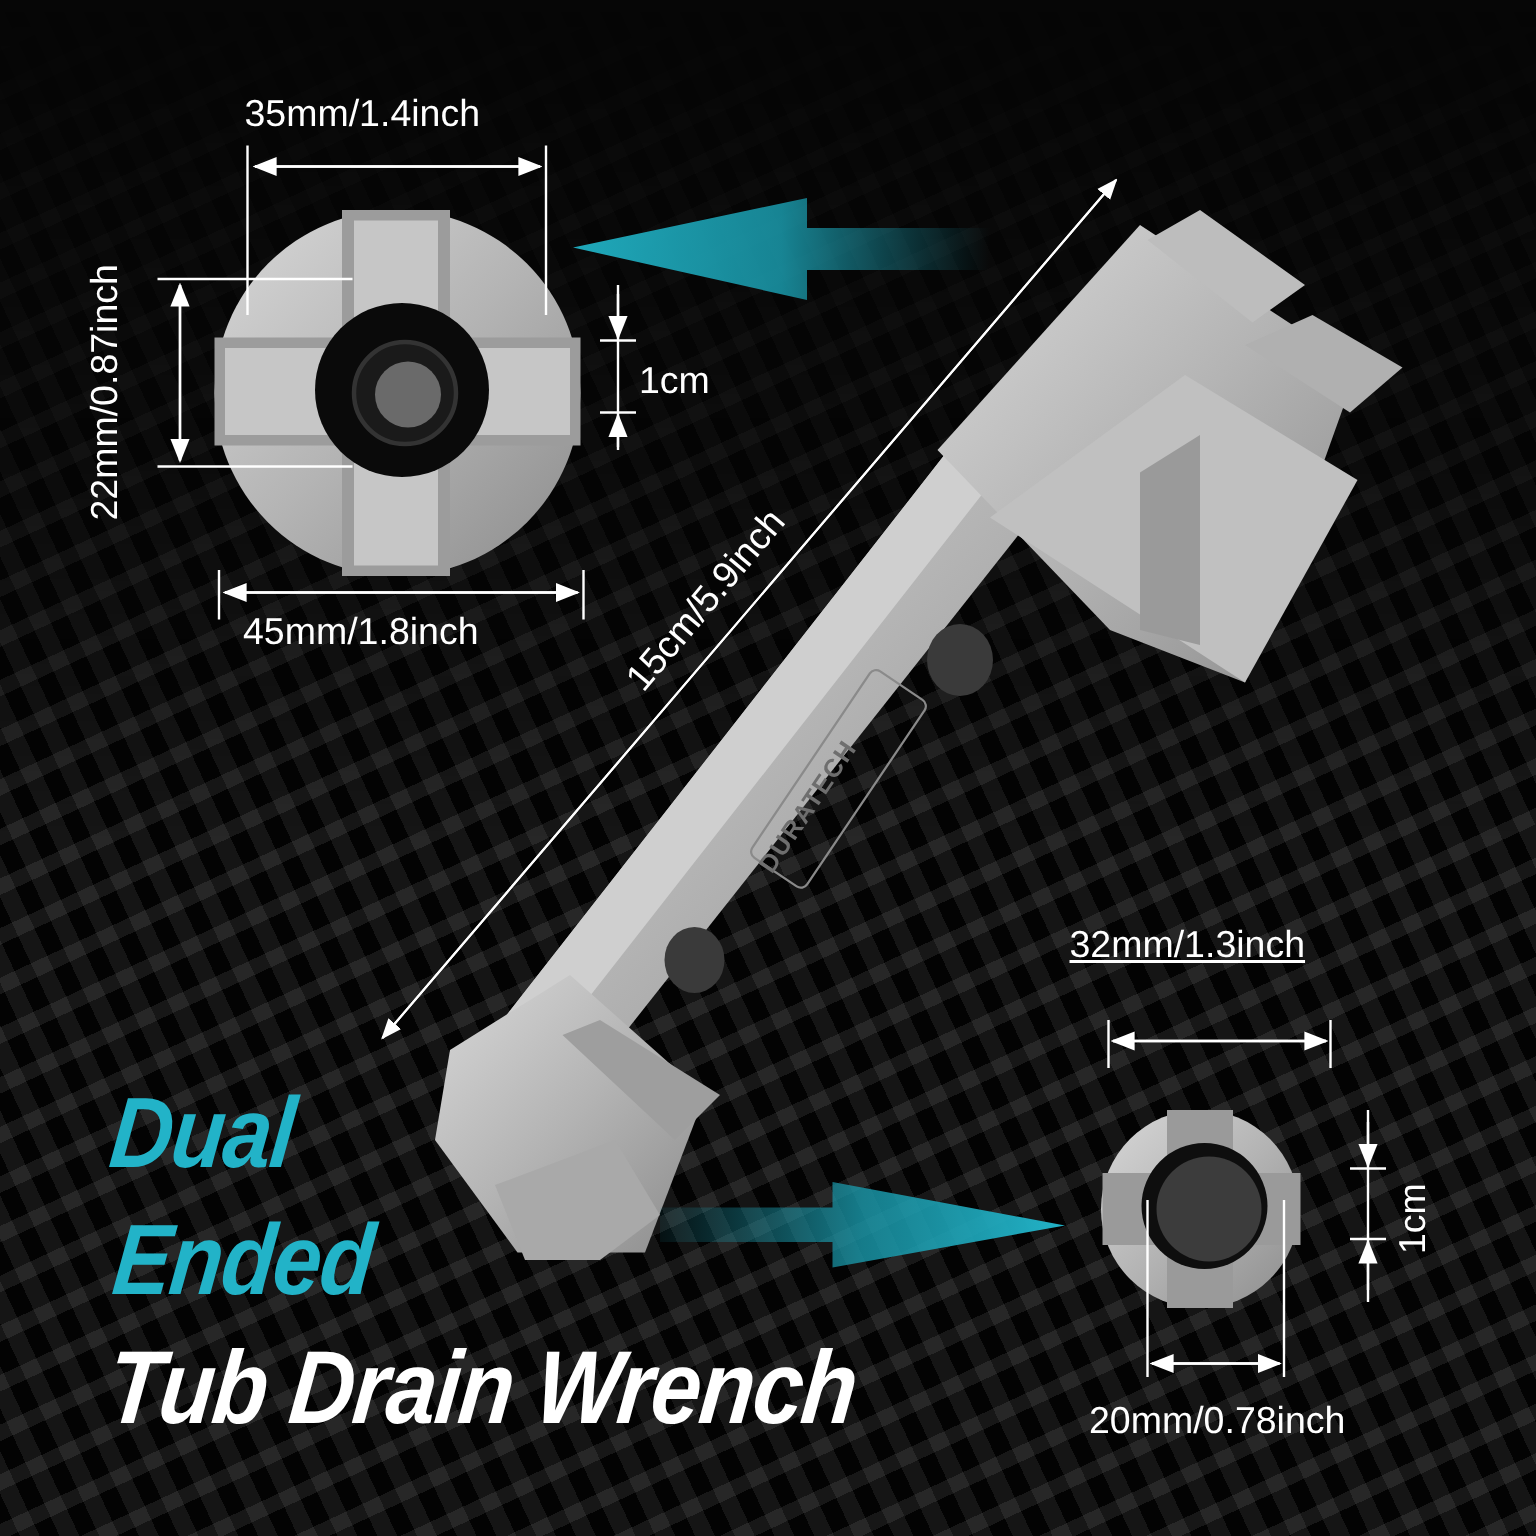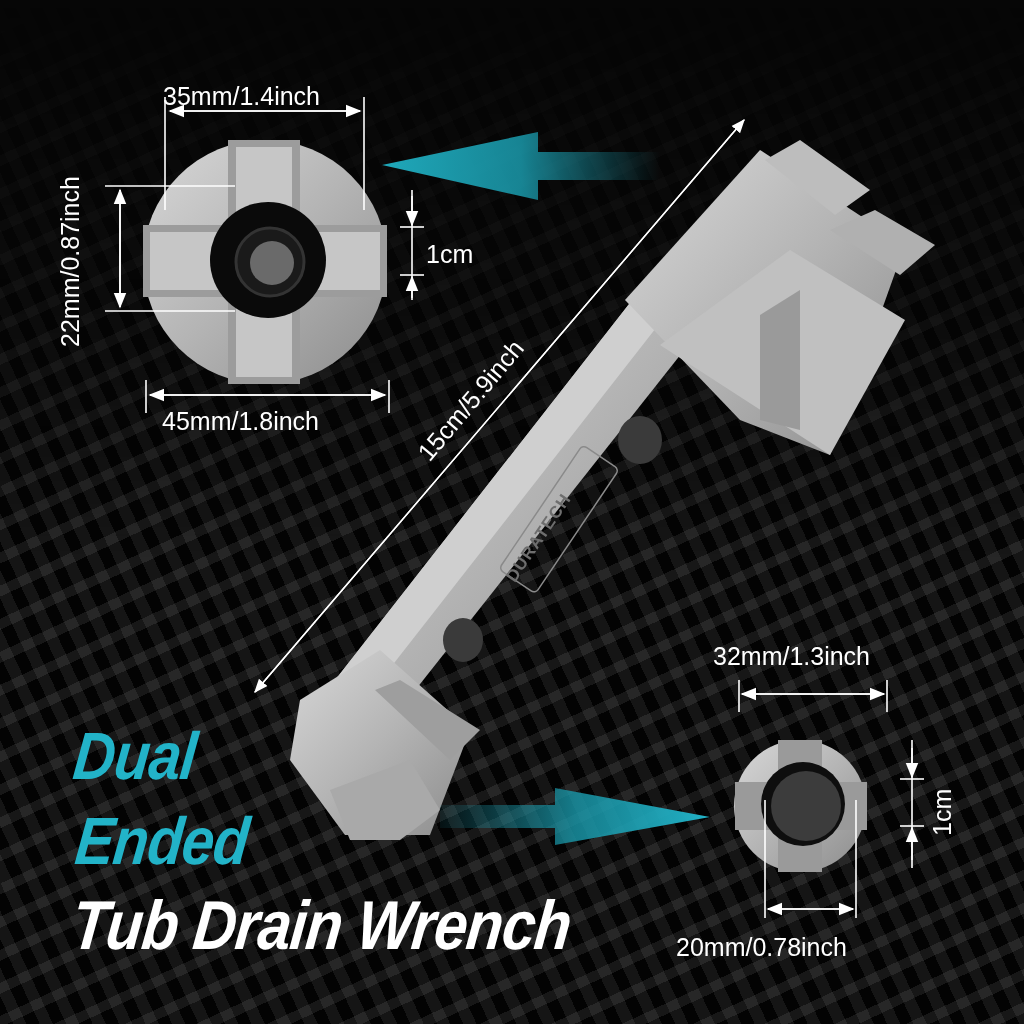--- a/index.html
+++ b/index.html
@@ -136,26 +136,26 @@
     <line x1="912" y1="740" x2="912" y2="868"></line>
     <line x1="900" y1="779" x2="924" y2="779"></line>
     <line x1="900" y1="826" x2="924" y2="826"></line>
     <line x1="912" y1="748" x2="912" y2="777" marker-end="url(#ah)"></line>
     <line x1="912" y1="860" x2="912" y2="828" marker-end="url(#ah)"></line>
   </g>
 </svg>
 
 <div style="position:absolute; left:488px; top:528px; transform:rotate(-56deg); transform-origin:center; color:#6e6e6e; font-weight:bold; font-size:17px; letter-spacing:1px;">DURATECH</div>
 
-<div class="dim" style="left:163px; top:62px;margin-top:20px;">35mm/1.4inch</div>
+<div class="dim" style="left:163px; top:62px;">35mm/1.4inch</div>
 <div class="dim" style="left:162px; top:407px;text-align:right;">45mm/1.8inch</div>
 <div class="dim-v" style="left:56px; top:347px; transform:rotate(-90deg);">22mm/0.87inch</div>
 <div class="dim" style="left:426px; top:240px;">1cm</div>
 
 <div class="dim" style="left:412px; top:448px; transform:rotate(-50deg); transform-origin:left top;">15cm/5.9inch</div>
 
-<div class="dim" style="left:713px; top:642px;">32mm/1.3inch</div>
-<div class="dim" style="left:676px; top:933px;text-align:center;">20mm/0.78inch</div>
+<div class="dim" style="left:713px; top:616px;text-decoration:underline;">32mm/1.3inch</div>
+<div class="dim" style="left:726px; top:933px;text-align:center;">20mm/0.78inch</div>
 <div class="dim-v" style="left:928px; top:836px; transform:rotate(-90deg);">1cm</div>
 
 <div class="headline h-teal" style="left:70px; top:727px;">Dual</div>
 <div class="headline h-teal" style="left:72px; top:812px;">Ended</div>
 <div class="headline h-white" style="left:68px; top:896px;">Tub Drain Wrench</div>
 
 </body></html>

